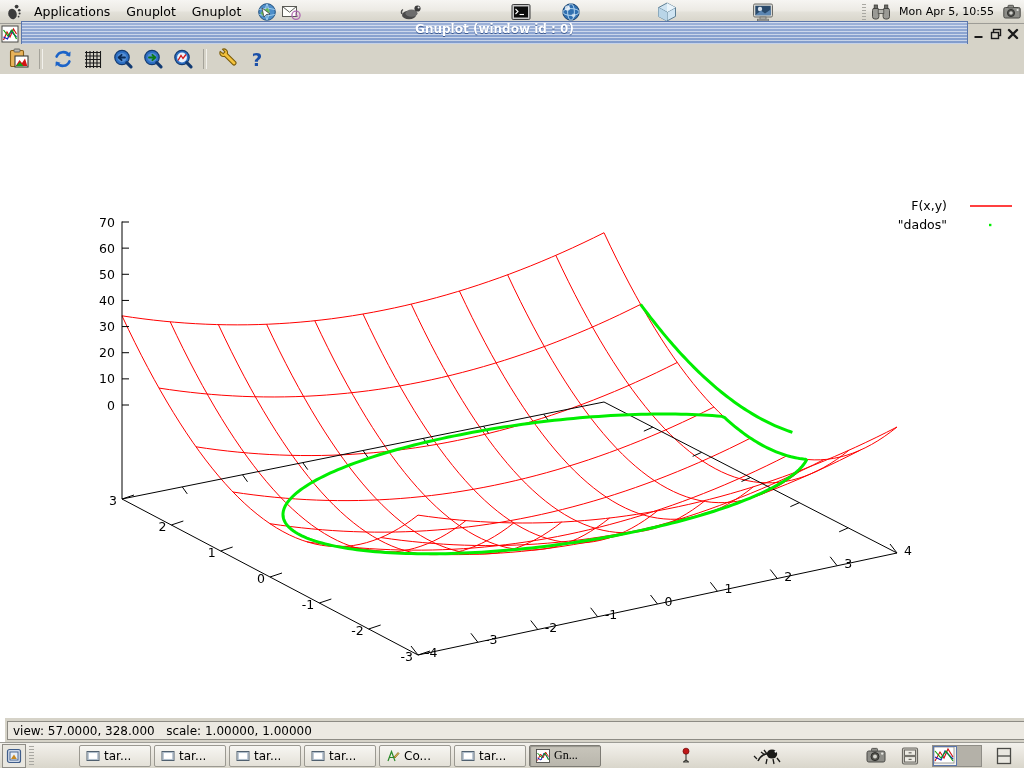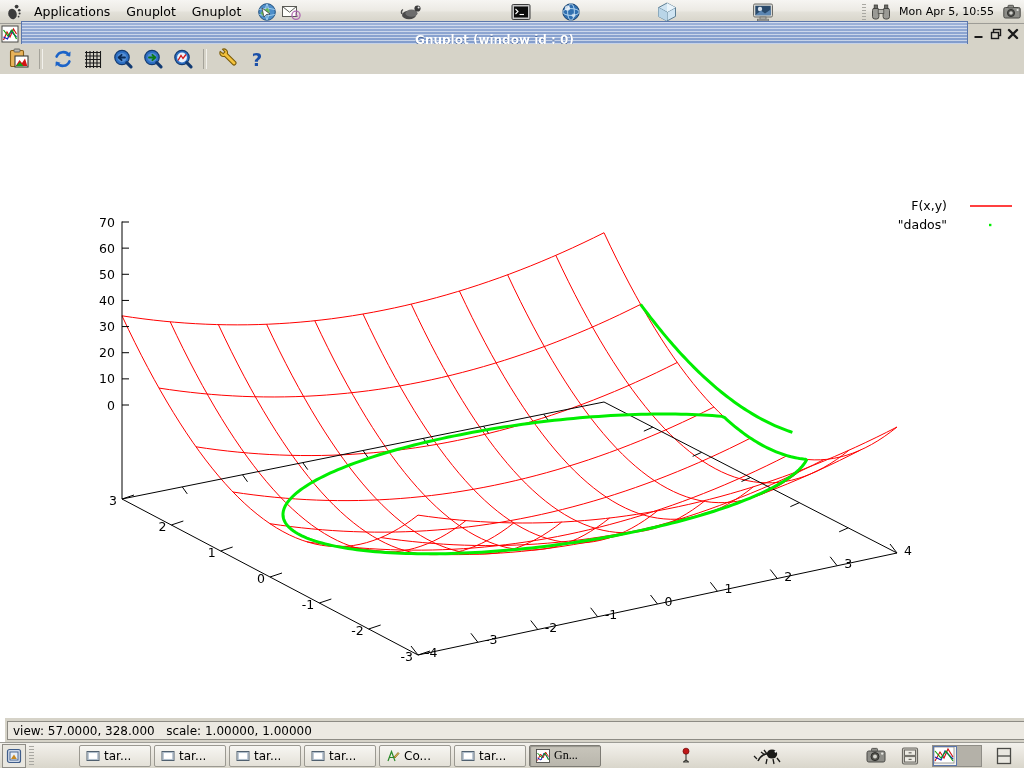--- a/index.html
+++ b/index.html
@@ -36,21 +36,21 @@
     background:#d6d3c8;
     display:flex;align-items:center;box-sizing:border-box;
   }
   .tb-icon{width:18px;height:18px;margin:1px 2px 1px 1px;flex:0 0 auto;}
   .tb-grad{
     flex:1 1 auto;height:27px;margin:11px 0;position:relative;
     background:
       repeating-linear-gradient(to bottom, rgba(255,255,255,.55) 0 1px, rgba(255,255,255,0) 1px 3px),
       linear-gradient(to bottom,#9fb3d9 0%,#8aa3d0 50%,#7e99ca 100%);
     border:1px solid #5b76ab;
-    display:flex;align-items:flex-end;justify-content:center;
+    display:flex;align-items:flex-start;justify-content:center;
     box-sizing:border-box;
   }
   .tb-title{
     color:#ffffff;font-weight:bold;font-size:12px;
     text-shadow:0 1px 0 #3c5a91;letter-spacing:0px;white-space:nowrap;
   }
   .tb-buttons{display:flex;align-items:center;gap:3px;padding:0 4px;flex:0 0 auto;}
   .tb-btn{width:14px;height:14px;display:flex;align-items:center;justify-content:center;cursor:pointer;}
 
   .toolbar{

